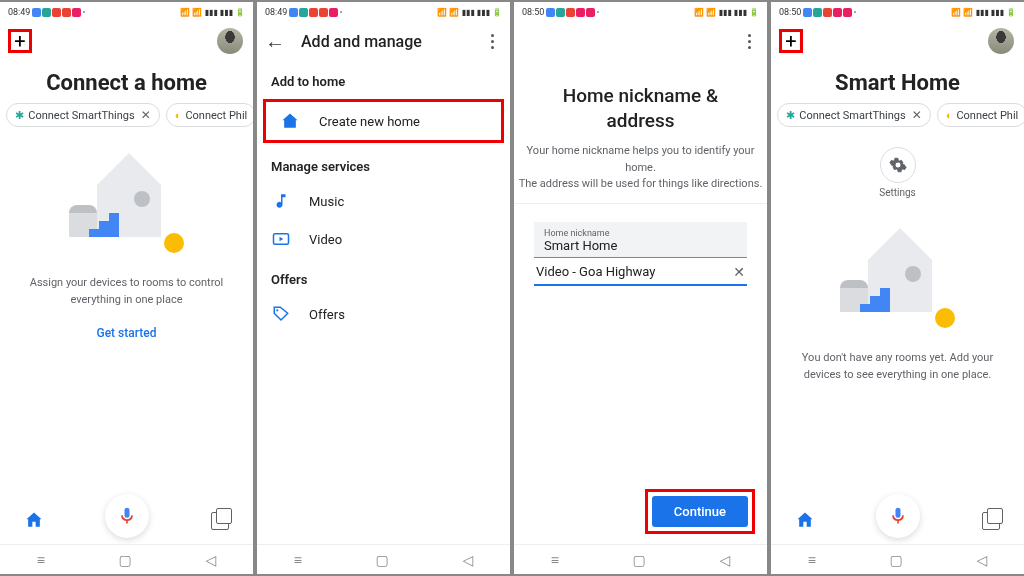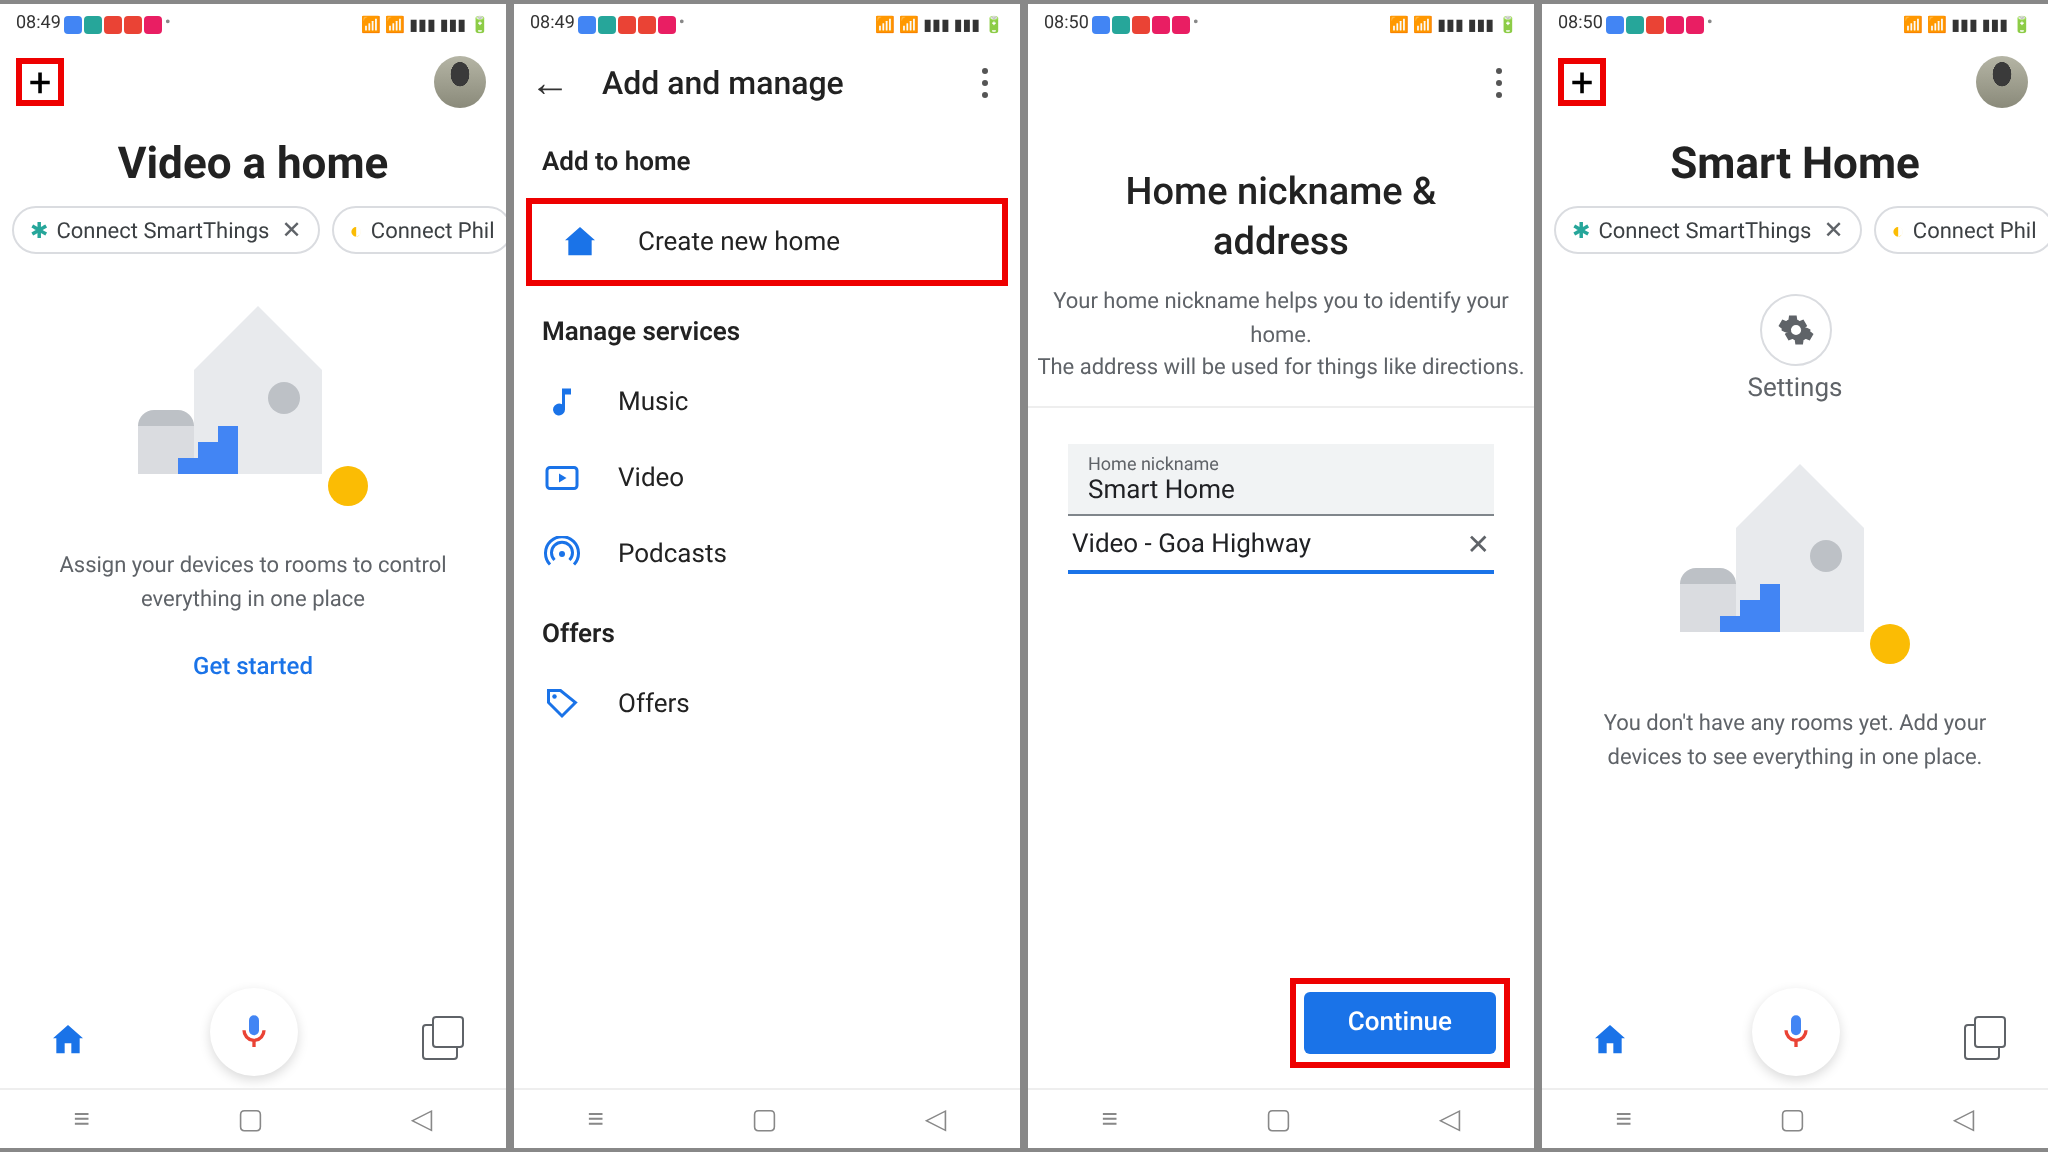--- a/index.html
+++ b/index.html
@@ -62,21 +62,21 @@
 .field-filled { background:#f1f3f4; border-bottom:1.5px solid #80868b; padding:6px 10px 4px; }
 .field-lbl { font-size:9px; color:#5f6368; }
 .field-val { font-size:13px; color:#202124; }
 .field-underline { border-bottom:2px solid #1a73e8; padding:6px 2px 4px; display:flex; justify-content:space-between; align-items:center; }
 .field-x { color:#5f6368; font-size:14px; }
 .continue-wrap { position:absolute; bottom:40px; right:12px; padding:4px; border:3px solid #e00; }
 .continue-btn { background:#1a73e8; color:#fff; font-size:13px; padding:8px 22px; border-radius:3px; font-weight:500; }
 
 
 .settings-circle { width:36px; height:36px; border:1px solid #dadce0; border-radius:50%; margin:12px auto 4px; display:flex; align-items:center; justify-content:center; }
-.settings-lbl { font-size:13px; color:#5f6368; text-align:center; }
+.settings-lbl { font-size:10px; color:#5f6368; text-align:center; }
 .house-s4 { margin-top:30px !important; }
 
 svg { display:block; }
 .col-blue { fill:#1a73e8; }
 .col-grey { fill:#5f6368; }
 
 .dot-icons { display:flex; gap:1px; align-items:center; }
 .s-icon { width:9px; height:9px; border-radius:2px; }
 .bg-blue{background:#4285f4;} .bg-red{background:#ea4335;} .bg-teal{background:#26a69a;} .bg-pink{background:#e91e63;}
 </style>
@@ -98,21 +98,21 @@
             <span style="color:#888">•</span>
           </div>
     </div>
     <div class="status-right">📶 📶 ▮▮▮ ▮▮▮ 🔋</div>
   </div>
   <div class="appbar">
     <div class="plus-btn highlight-red">+</div>
     <div class="avatar"></div>
   </div>
   <div class="content">
-    <div class="title-lg">Video a home</div>
+    <div class="title-lg">Connect a home</div>
     <div class="chiprow">
       <div class="chip">
             <span style="color:#26a69a">✱</span>
             <span>Connect SmartThings</span>
             <span class="chip-x">✕</span>
           </div>
       <div class="chip">
             <span style="color:#fbbc04">◐</span>
             <span>Connect Phil</span>
           </div>
@@ -198,29 +198,20 @@
           <span>Music</span>
         </div>
     <div class="list-item">
           <div class="list-icon">
             <svg viewBox="0 0 24 24" width="18" height="18">
               <rect x="2" y="5" width="20" height="14" rx="2" fill="none" stroke="#1a73e8" stroke-width="2"></rect>
               <path class="col-blue" d="M10 9v6l5-3z"></path>
             </svg>
           </div>
           <span>Video</span>
-        </div>
-    <div class="list-item">
-          <div class="list-icon">
-            <svg viewBox="0 0 24 24" width="18" height="18">
-              <circle cx="12" cy="12" r="2" class="col-blue"></circle>
-              <path fill="none" stroke="#1a73e8" stroke-width="2" d="M7 16a7 7 0 1110 0M4 19a11 11 0 1116 0"></path>
-            </svg>
-          </div>
-          <span>Podcasts</span>
         </div>
     <div class="section-hdr">Offers</div>
     <div class="list-item">
           <div class="list-icon">
             <svg viewBox="0 0 24 24" width="18" height="18">
               <path fill="none" stroke="#1a73e8" stroke-width="2" d="M21 11l-9 9-9-9V3h8z"></path>
               <circle cx="7" cy="7" r="1.5" class="col-blue"></circle>
             </svg>
           </div>
           <span>Offers</span>

